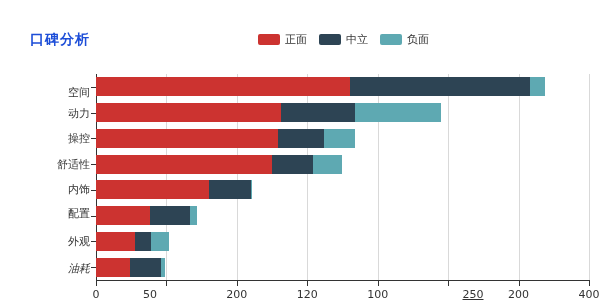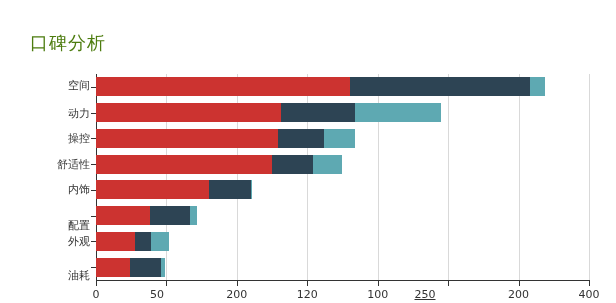--- a/index.html
+++ b/index.html
@@ -15,23 +15,23 @@
     width: 616px;
     height: 303px;
     background: #ffffff;
   }
 
   
   #chart-title {
     position: absolute;
     left: 30px;
     top: 31px;
-    font-size: 18px;
-    font-weight: normal;
-    color: #4d7c0f;
+    font-size: 14px;
+    font-weight: bold;
+    color: #1d4ed8;
     letter-spacing: 1px;
     white-space: nowrap;
   }
 
   
   #legend {
     position: absolute;
     left: 258px;
     top: 32px;
     display: flex;
@@ -142,30 +142,44 @@
     white-space: nowrap;
   }
 </style>
 </head>
 <body>
 
 <div id="chart-root">
 
   <div id="chart-title">口碑分析</div>
 
+  <div id="legend">
+    <div class="legend-item">
+      <span class="legend-swatch" style="background: rgb(204, 51, 48);"></span>
+      <span class="legend-label">正面</span>
+    </div>
+    <div class="legend-item">
+      <span class="legend-swatch" style="background: rgb(45, 68, 84);"></span>
+      <span class="legend-label">中立</span>
+    </div>
+    <div class="legend-item">
+      <span class="legend-swatch" style="background: rgb(94, 169, 178);"></span>
+      <span class="legend-label">负面</span>
+    </div>
+  </div>
 
   <div id="ylabels">
-      <div class="ylabel" style="top: 85px; margin-left: 44px;">空间</div>
+      <div class="ylabel" style="top: 92px; margin-left: 44px;">空间</div>
       <div class="ylabel" style="top: 112.625px;">动力</div>
       <div class="ylabel" style="top: 138.375px;">操控</div>
       <div class="ylabel" style="top: 164.125px;">舒适性</div>
       <div class="ylabel" style="top: 189px;">内饰</div>
-      <div class="ylabel" style="top: 225px;">配置</div>
+      <div class="ylabel" style="top: 213px;">配置</div>
       <div class="ylabel" style="top: 241.375px;">外观</div>
-      <div class="ylabel" style="top: 275px;">油耗</div>
+      <div class="ylabel" style="top: 268px; font-style: italic;">油耗</div>
     </div>
   <div id="axis-y-line"></div>
 
   <div id="plot">
     <div id="gridlines">
         <div class="gridline" style="left: 70.4286px;"></div>
         <div class="gridline" style="left: 140.857px;"></div>
         <div class="gridline" style="left: 211.286px;"></div>
         <div class="gridline" style="left: 281.714px;"></div>
         <div class="gridline" style="left: 352.143px;"></div>
@@ -215,29 +229,29 @@
         </div>
       </div>
   </div>
 
   <div id="axis-x-line"></div>
   <div id="xaxis"></div>
 
 <div class="xtick" style="left: 96px;"></div>
     <div class="xlabel" style="left: 96px;">0</div>
     <div class="xtick" style="left: 166.429px;"></div>
-    <div class="xlabel" style="left: 157px;">50</div>
+    <div class="xlabel" style="left: 150px;">50</div>
     <div class="xtick" style="left: 236.857px;"></div>
     <div class="xlabel" style="left: 236.857px;">200</div>
     <div class="xtick" style="left: 307.286px;"></div>
     <div class="xlabel" style="left: 307.286px;">120</div>
     <div class="xtick" style="left: 377.714px;"></div>
     <div class="xlabel" style="left: 377.714px;">100</div>
     <div class="xtick" style="left: 448.143px;"></div>
-    <div class="xlabel" style="left: 425px; text-decoration: underline;">250</div>
+    <div class="xlabel" style="left: 473px; text-decoration: underline;">250</div>
     <div class="xtick" style="left: 518.571px;"></div>
     <div class="xlabel" style="left: 518.571px;">200</div>
     <div class="xtick" style="left: 589px;"></div>
     <div class="xlabel" style="left: 589px;">400</div>
     <div class="ytick" style="top: 86.875px;"></div>
     <div class="ytick" style="top: 112.625px;"></div>
     <div class="ytick" style="top: 138.375px;"></div>
     <div class="ytick" style="top: 164.125px;"></div>
     <div class="ytick" style="top: 189.875px;"></div>
     <div class="ytick" style="top: 215.625px;"></div>

